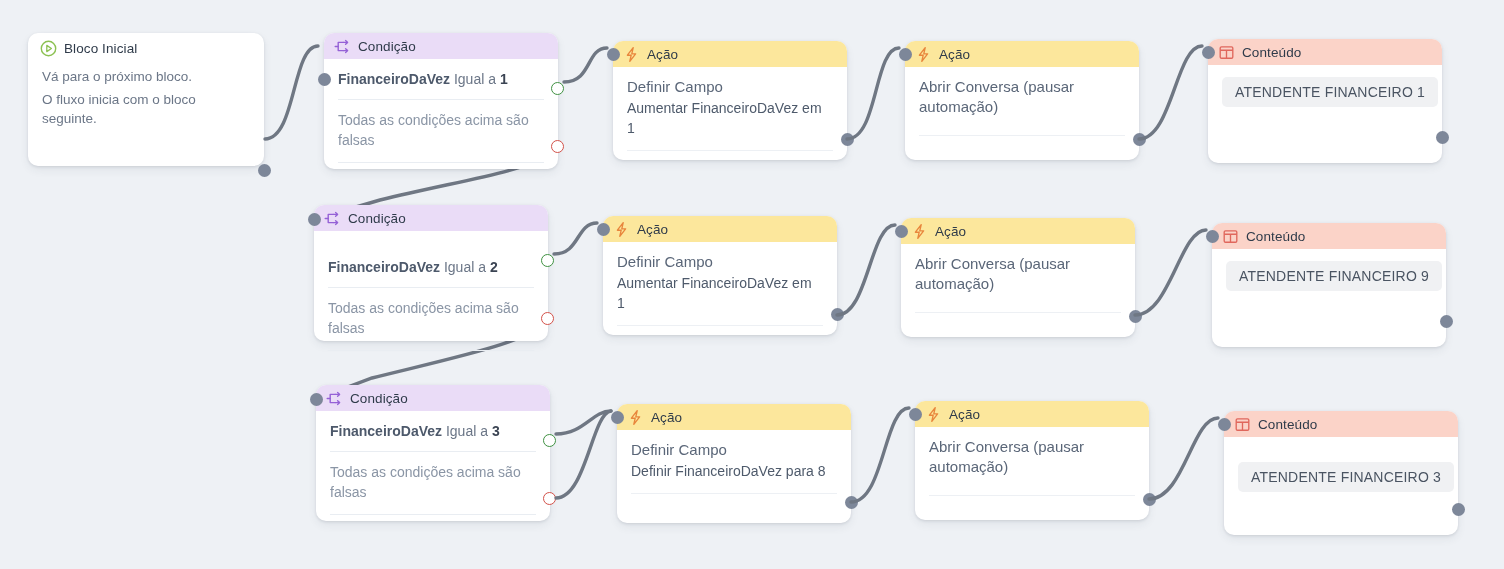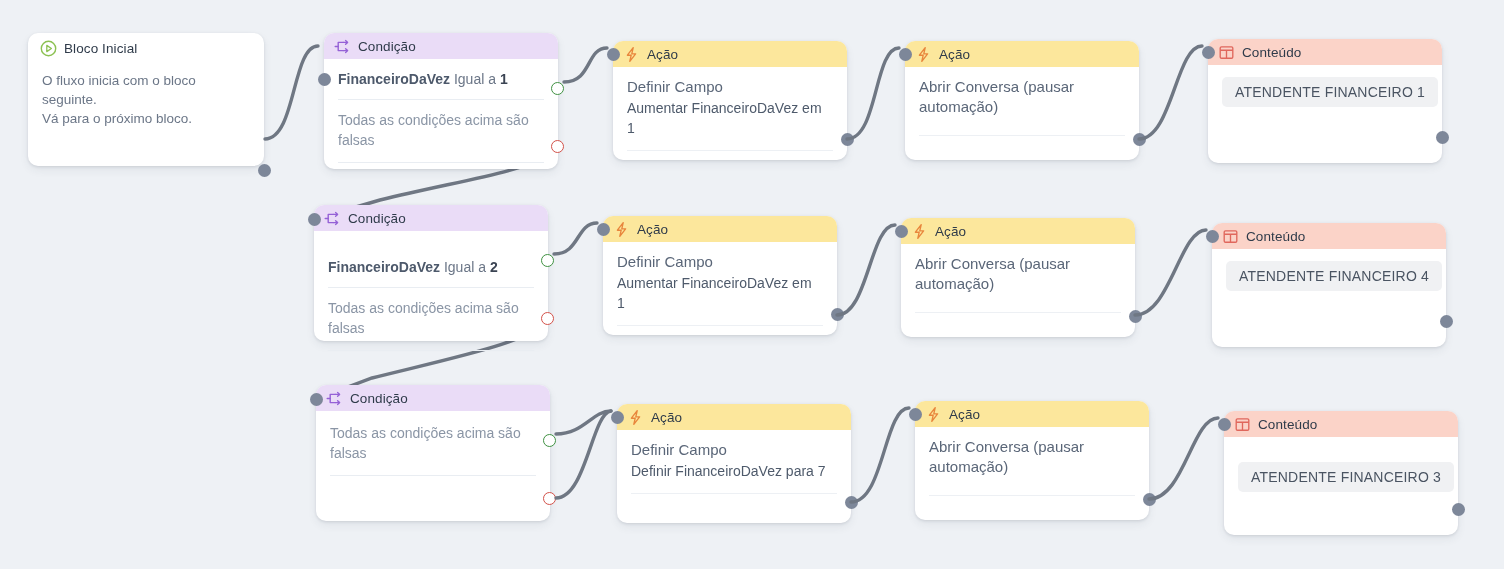--- a/index.html
+++ b/index.html
@@ -120,22 +120,22 @@
     <div class="hdr plain" style="padding-left:12px;">
       <span class="icon">
         <svg width="17" height="17" viewBox="0 0 17 17">
           <circle cx="8.5" cy="8.5" r="7.2" fill="none" stroke="#8cc152" stroke-width="1.4"></circle>
           <path d="M6.8 5.4 L11.4 8.5 L6.8 11.6 Z" fill="none" stroke="#8cc152" stroke-width="1.3" stroke-linejoin="round"></path>
         </svg>
       </span>
       <span class="ttl">Bloco Inicial</span>
     </div>
     <div class="body" style="padding-top:4px;">
+      <div class="desc" style="margin-top:0;">Vá para o próximo bloco.</div>
       <div class="desc" style="margin-top:4px;">O fluxo inicia com o bloco seguinte.</div>
-      <div class="desc" style="margin-top:0;">Vá para o próximo bloco.</div>
     </div>
     <div class="dot" style="left:230px;top:131px;"></div>
   </div>
 
   <div class="node" style="left:324px;top:33px;width:234px;height:136px;">
     <div class="hdr purple">
       <span class="icon">
         <svg width="17" height="17" viewBox="0 0 17 17">
           <g fill="none" stroke="#9561d6" stroke-width="1.4" stroke-linecap="round" stroke-linejoin="round">
             <path d="M1.2 8.5 H4.2"></path>
@@ -284,21 +284,21 @@
         <svg width="17" height="17" viewBox="0 0 17 17">
           <g fill="none" stroke="#e0675c" stroke-width="1.35">
             <rect x="2.2" y="2.8" width="12.6" height="11.4" rx="1.3"></rect>
             <path d="M2.2 6.2 H14.8 M8.5 6.2 V14.2"></path>
           </g>
         </svg>
       </span>
       <span class="ttl">Conteúdo</span>
     </div>
     <div class="body" style="padding:12px 14px;">
-      <span class="chip">ATENDENTE FINANCEIRO 4</span>
+      <span class="chip">ATENDENTE FINANCEIRO 9</span>
     </div>
     <div class="dot" style="left:-6px;top:7px;"></div>
     <div class="dot" style="left:228px;top:92px;"></div>
   </div>
 
   <div class="node" style="left:316px;top:385px;width:234px;height:136px;">
     <div class="hdr purple">
       <span class="icon">
         <svg width="17" height="17" viewBox="0 0 17 17">
           <g fill="none" stroke="#9561d6" stroke-width="1.4" stroke-linecap="round" stroke-linejoin="round">
@@ -306,39 +306,44 @@
             <path d="M4.2 4.4 H9.2 M4.2 4.4 V12.6 M4.2 12.6 H9.2"></path>
             <path d="M11.6 2.6 L13.6 4.4 L11.6 6.2"></path>
             <path d="M11.6 10.8 L13.6 12.6 L11.6 14.4"></path>
             <path d="M9.2 4.4 H13.4 M9.2 12.6 H13.4"></path>
           </g>
         </svg>
       </span>
       <span class="ttl">Condição</span>
     </div>
     <div class="body" style="padding-top:2px;">
+      <div class="cond-row">
+        <b>FinanceiroDaVez</b>
+        <span>Igual a</span>
+        <span class="val">3</span>
+      </div>
       <div class="cond-else">Todas as condições acima são falsas</div>
     </div>
     <div class="dot" style="left:-6px;top:8px;"></div>
     <div class="ring" style="left:227px;top:49px;"></div>
     <div class="ring red" style="left:227px;top:107px;"></div>
   </div>
 
   <div class="node" style="left:617px;top:404px;width:234px;height:119px;">
     <div class="hdr yellow">
       <span class="icon">
         <svg width="17" height="17" viewBox="0 0 17 17">
           <path d="M10.2 1.6 L4.4 9.2 H8.2 L6.8 15.4 L12.6 7.8 H8.8 Z" fill="none" stroke="#e8863c" stroke-width="1.35" stroke-linejoin="round"></path>
         </svg>
       </span>
       <span class="ttl">Ação</span>
     </div>
     <div class="body">
       <div class="act-title">Definir Campo</div>
-      <div class="act-sub">Definir FinanceiroDaVez para 7</div>
+      <div class="act-sub">Definir FinanceiroDaVez para 8</div>
       <div class="act-rule"></div>
     </div>
     <div class="dot" style="left:-6px;top:7px;"></div>
     <div class="dot" style="left:228px;top:92px;"></div>
   </div>
 
   <div class="node" style="left:915px;top:401px;width:234px;height:119px;">
     <div class="hdr yellow">
       <span class="icon">
         <svg width="17" height="17" viewBox="0 0 17 17">

